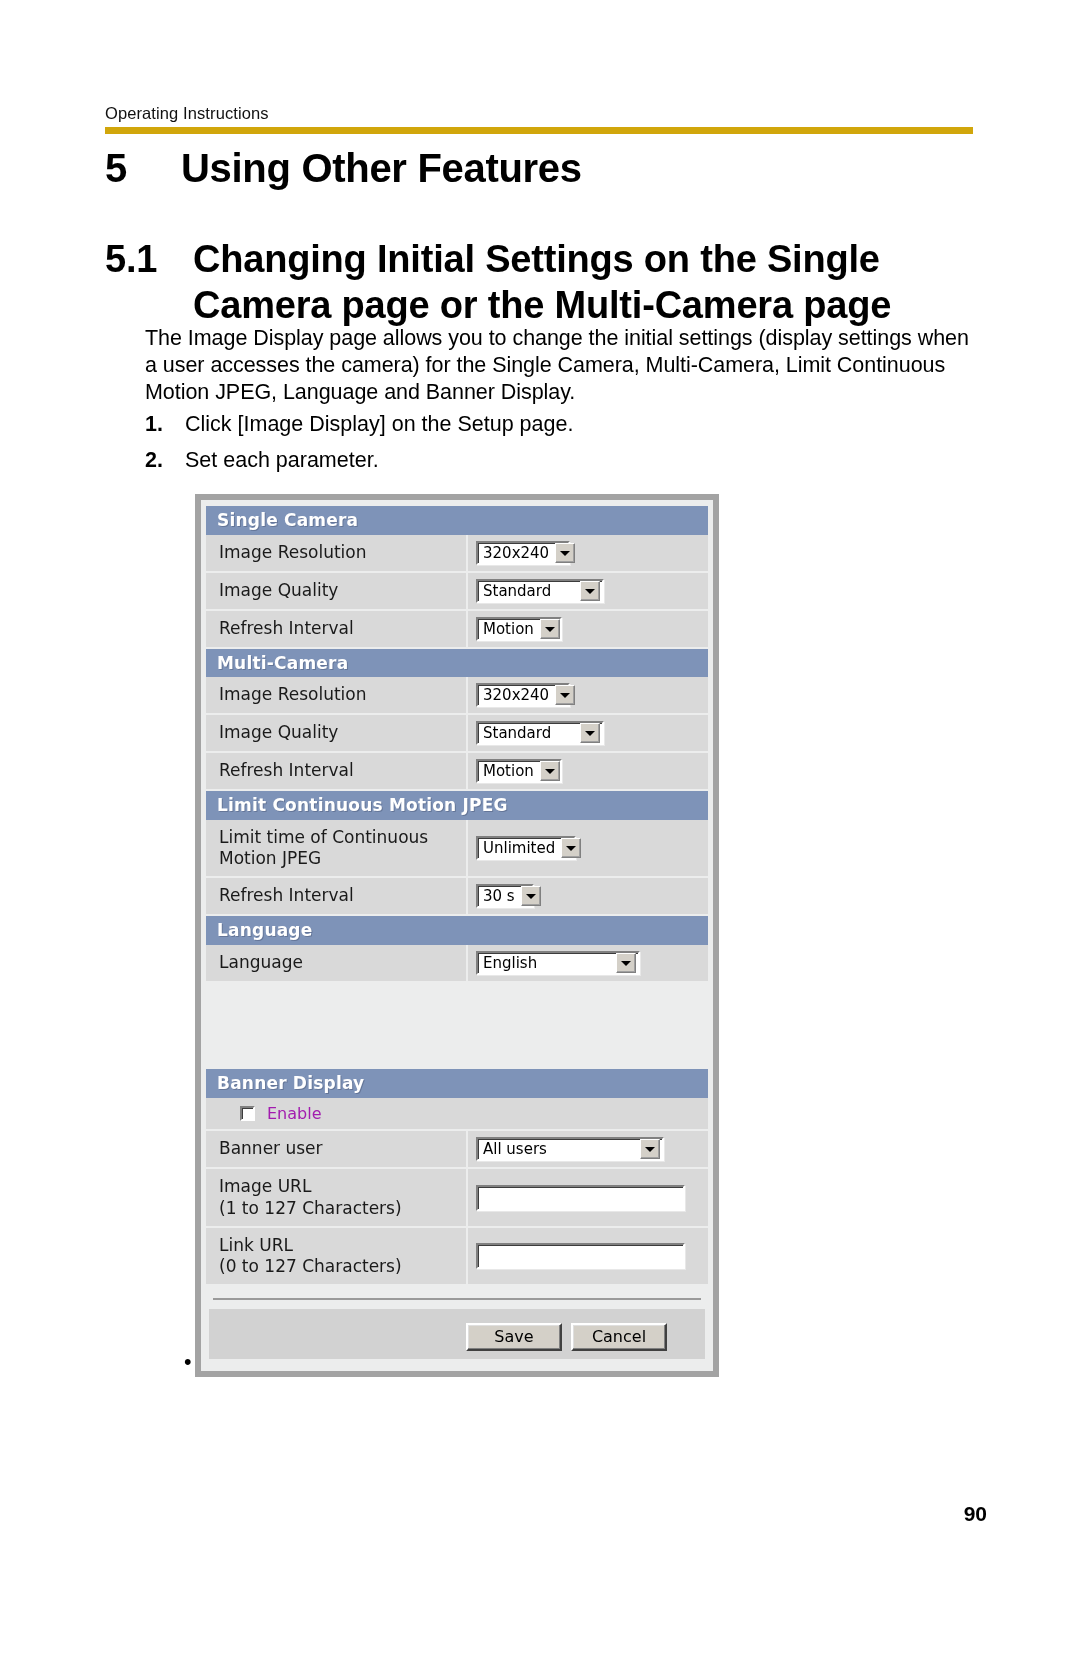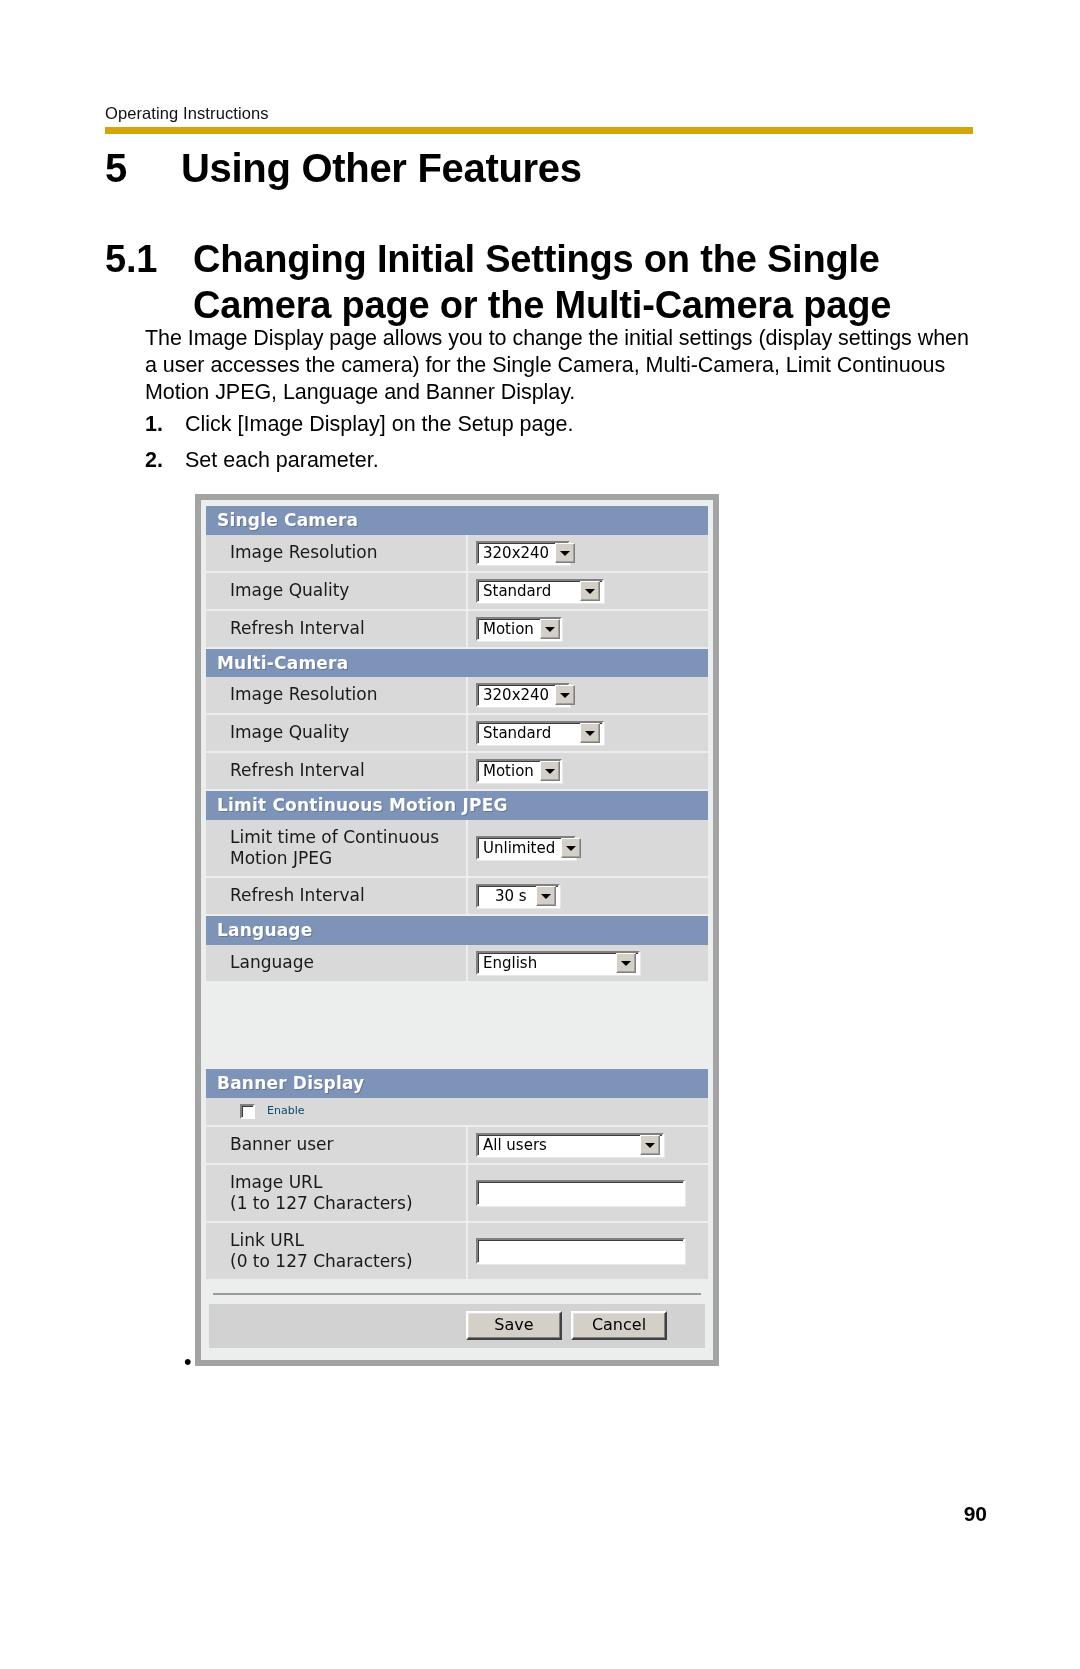--- a/index.html
+++ b/index.html
@@ -124,21 +124,21 @@
   .row {
     display: flex;
     align-items: stretch;
     background: #d9d9d9;
     border-bottom: 2px solid #eceded;
   }
   .row .lbl {
     width: 262px;
     flex: 0 0 262px;
     box-sizing: border-box;
-    padding: 7px 0 7px 24px;
+    padding: 7px 0 7px 13px;
     font-size: 17px;
     font-family: "DejaVu Sans", sans-serif;
     line-height: 1.24;
     color: #1a1a1a;
     border-right: 2px solid #eceded;
   }
   .row .ctl {
     flex: 1 1 auto;
     box-sizing: border-box;
     padding: 6px 0 6px 8px;
@@ -188,43 +188,43 @@
     position: absolute;
     left: 4px; top: 7px;
     border-left: 5px solid transparent;
     border-right: 5px solid transparent;
     border-top: 5px solid #000;
   }
   .sel.w-res { width: 94px; }
   .sel.w-qual { width: 128px; }
   .sel.w-refresh { width: 86px; }
   .sel.w-unlim { width: 100px; }
-  .sel.w-30s { width: 84px; padding-left: 12px; }
+  .sel.w-30s { width: 58px; }
   .sel.w-lang { width: 164px; }
   .sel.w-banner { width: 188px; }
 
   
   .tin {
     background: #ffffff;
     border: 2px solid;
     border-color: #808080 #ffffff #ffffff #808080;
     box-shadow: inset 1px 1px 0 #3c3c3c, 1px 1px 0 #e8e8e8;
     width: 209px;
     height: 26px;
     box-sizing: border-box;
   }
 
   
   .cbwrap {
     display: flex;
     align-items: center;
     padding: 6px 0 6px 34px;
-    font-size: 11px;
+    font-size: 16px;
     font-family: "DejaVu Sans", sans-serif;
-    color: #0c4a6e;
+    color: #a21caf;
   }
   .cbox {
     width: 15px; height: 15px;
     background: #ffffff;
     border: 2px solid;
     border-color: #808080 #ffffff #ffffff #808080;
     box-shadow: inset 1px 1px 0 #3c3c3c;
     margin-right: 12px;
     box-sizing: border-box;
     flex: 0 0 15px;
@@ -233,21 +233,21 @@
   .spacer { height: 86px; background: #eceded; }
 
   .divider {
     height: 2px;
     background: #9a9a9a;
     margin: 12px 7px 0 7px;
   }
   .btnbar {
     background: #d2d2d2;
     margin: 9px 3px 0 3px;
-    padding: 7px 38px 8px 0;
+    padding: 14px 38px 8px 0;
     display: flex;
     justify-content: flex-end;
     gap: 9px;
   }
   .btn {
     background: #d4d0c8;
     border: 2px solid;
     border-color: #ffffff #404040 #404040 #ffffff;
     box-shadow: inset -1px -1px 0 #808080, inset 1px 1px 0 #dfdfdf;
     font-size: 16px;

